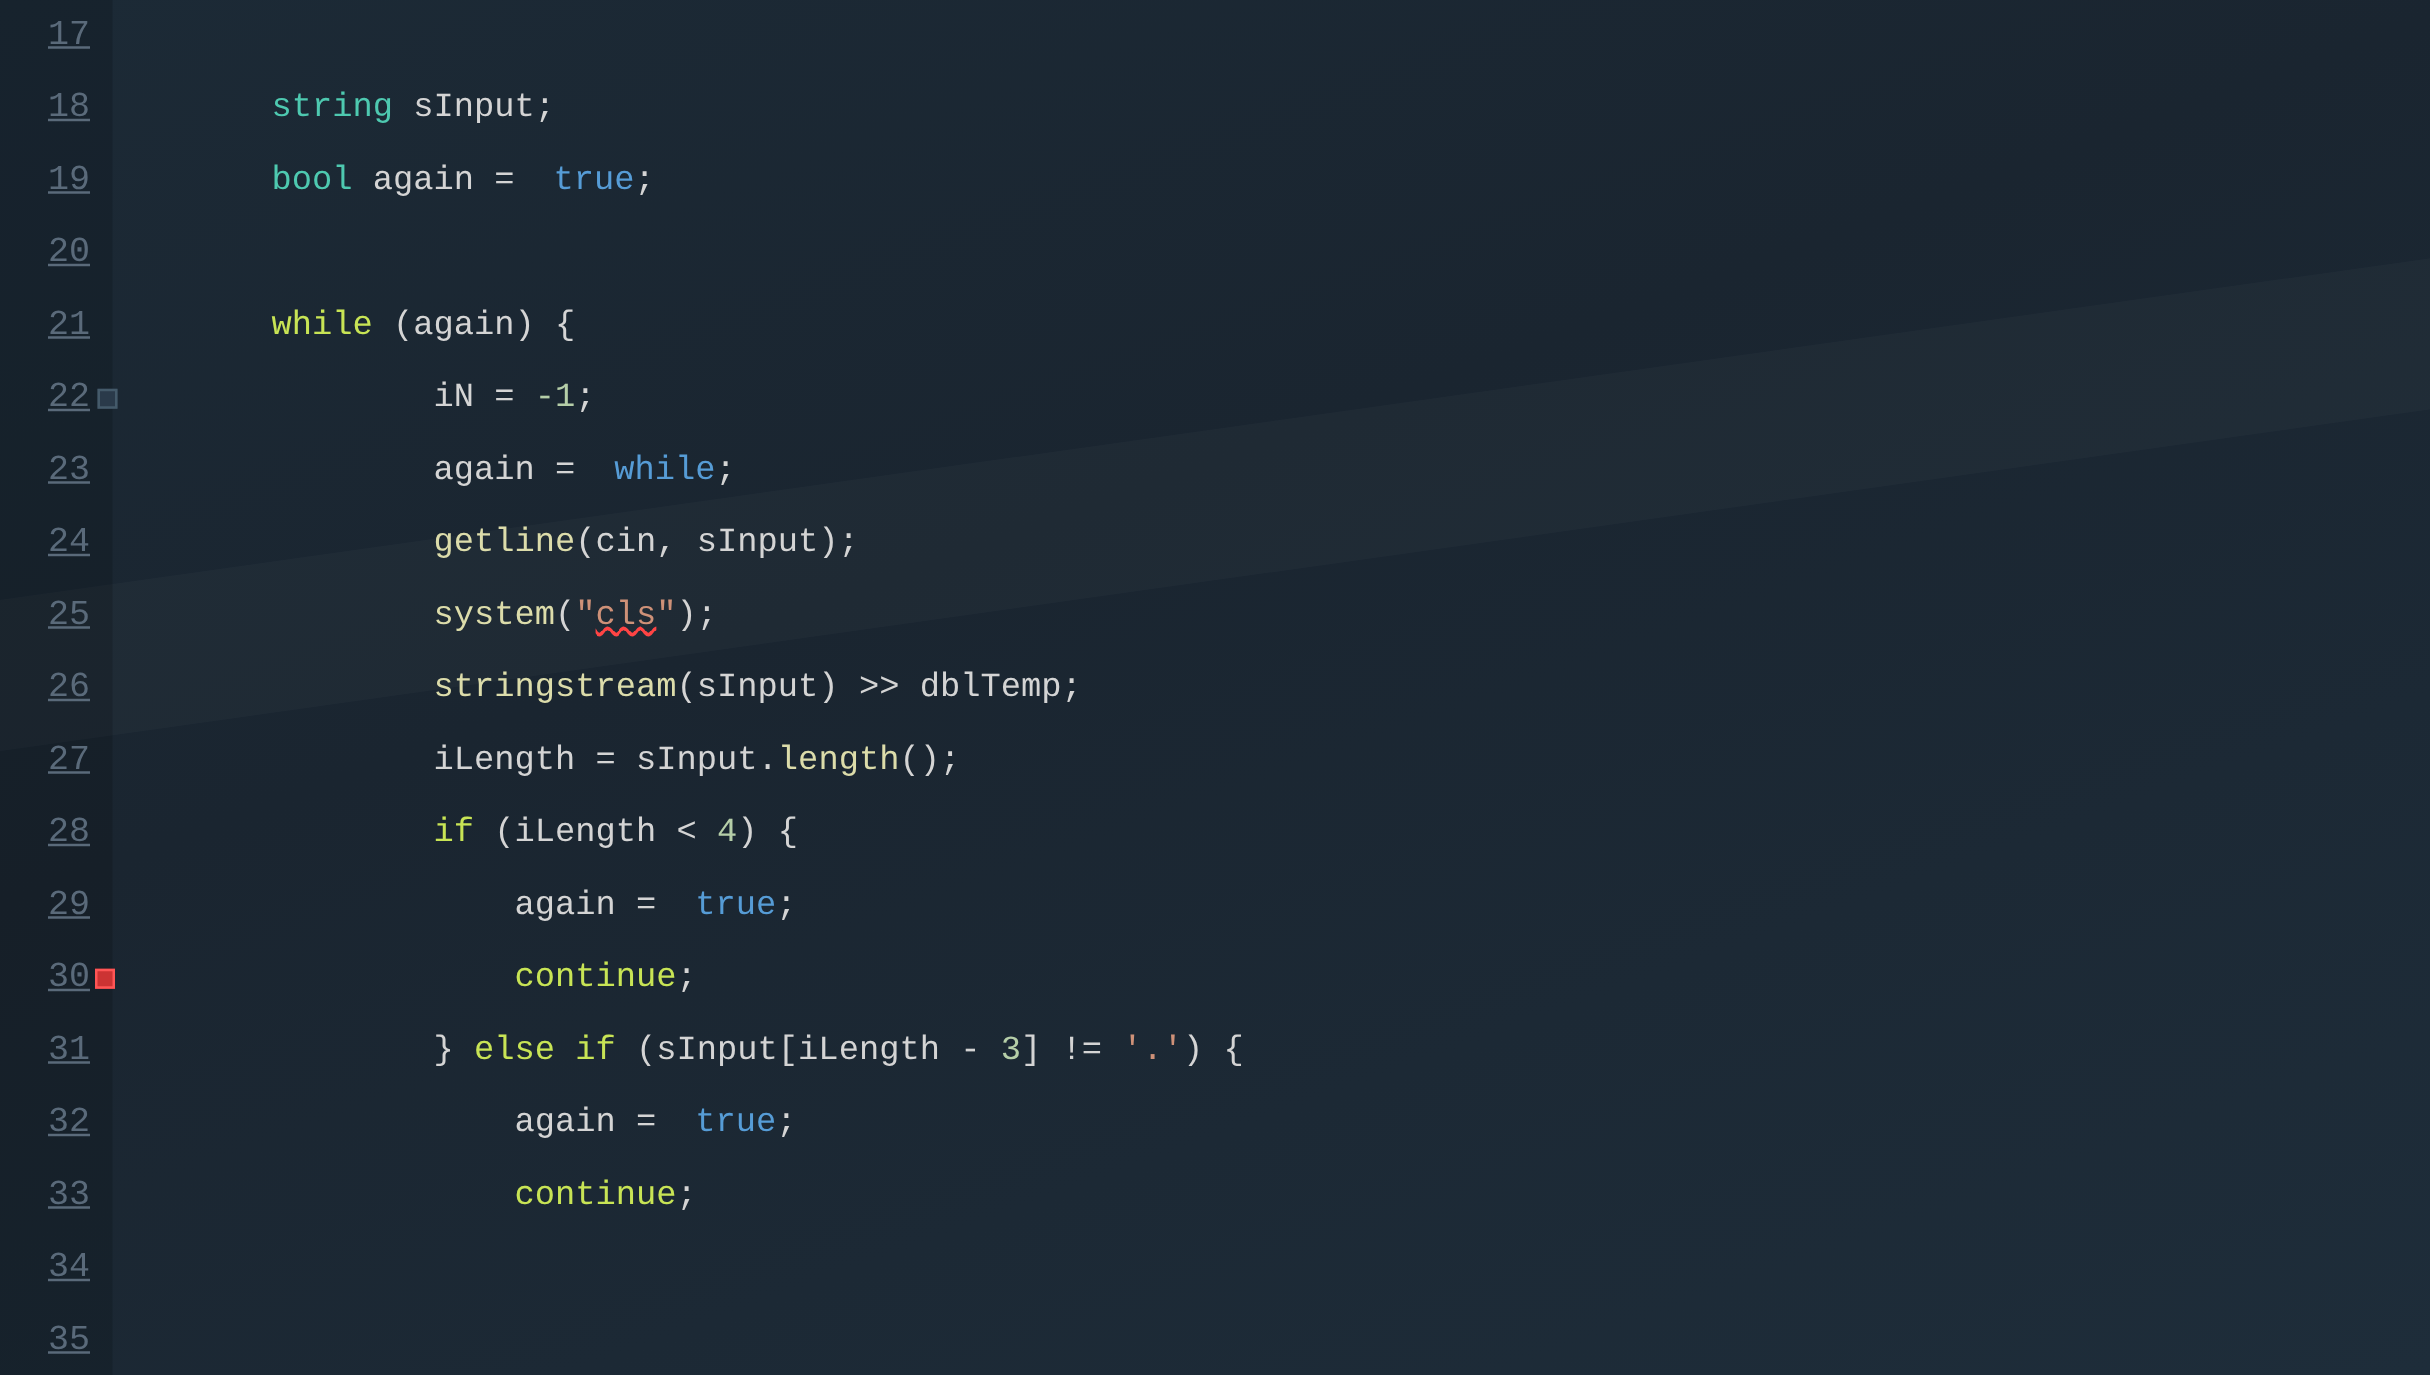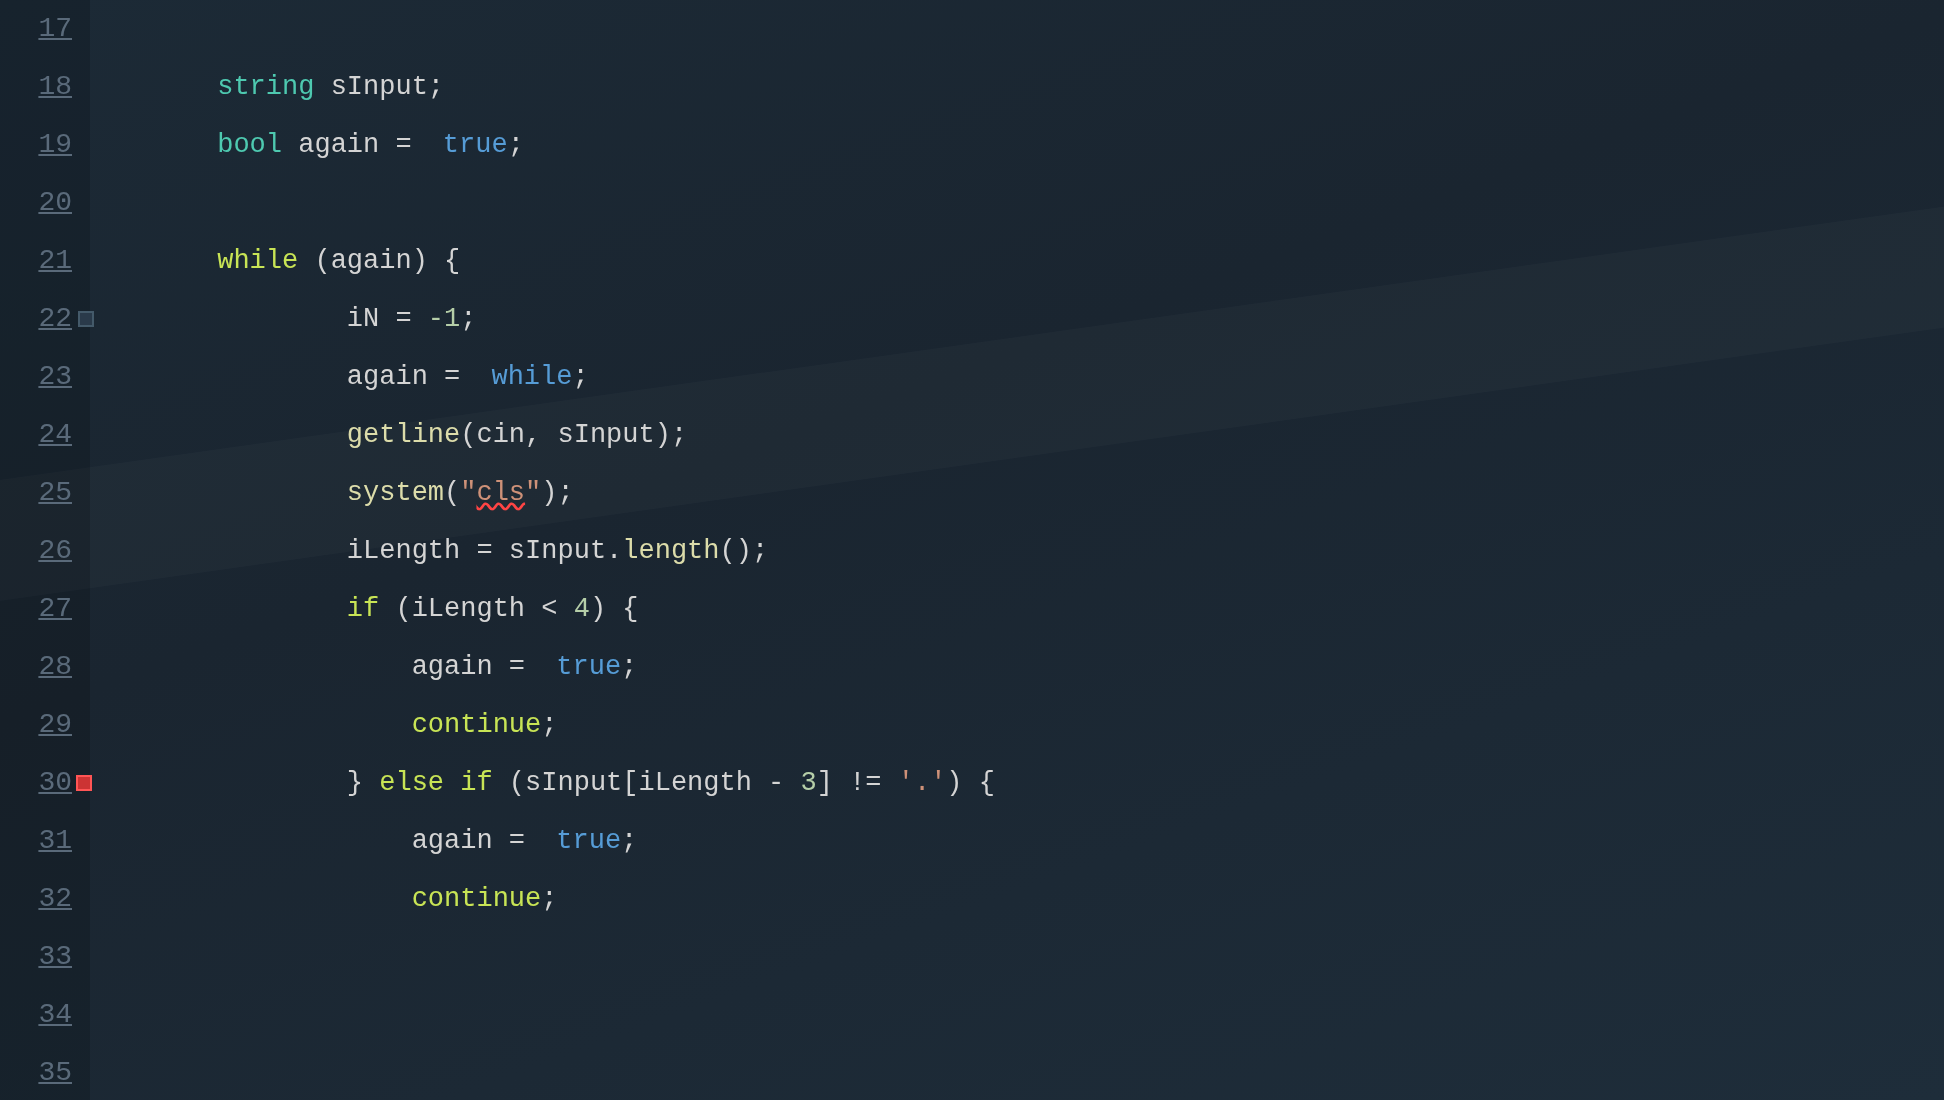--- a/index.html
+++ b/index.html
@@ -153,20 +153,23 @@
     </span>
 
     <span class="code-line">
       <span class="plain">        </span><span class="func">getline</span><span class="plain">(cin, sInput);</span>
     </span>
 
     <span class="code-line">
       <span class="plain">        </span><span class="func">system</span><span class="plain">(</span><span class="string-lit">"<span class="squiggle">cls</span>"</span><span class="plain">);</span>
     </span>
 
+    <span class="code-line">
+      <span class="plain">        </span><span class="func">stringstream</span><span class="plain">(sInput) &gt;&gt; dblTemp;</span>
+    </span>
 
     <span class="code-line">
       <span class="plain">        iLength = sInput.</span><span class="func">length</span><span class="plain">();</span>
     </span>
 
     <span class="code-line">
       <span class="plain">        </span><span class="kw-flow">if</span><span class="plain"> (iLength &lt; </span><span class="number">4</span><span class="plain">) {</span>
     </span>
 
     <span class="code-line">

